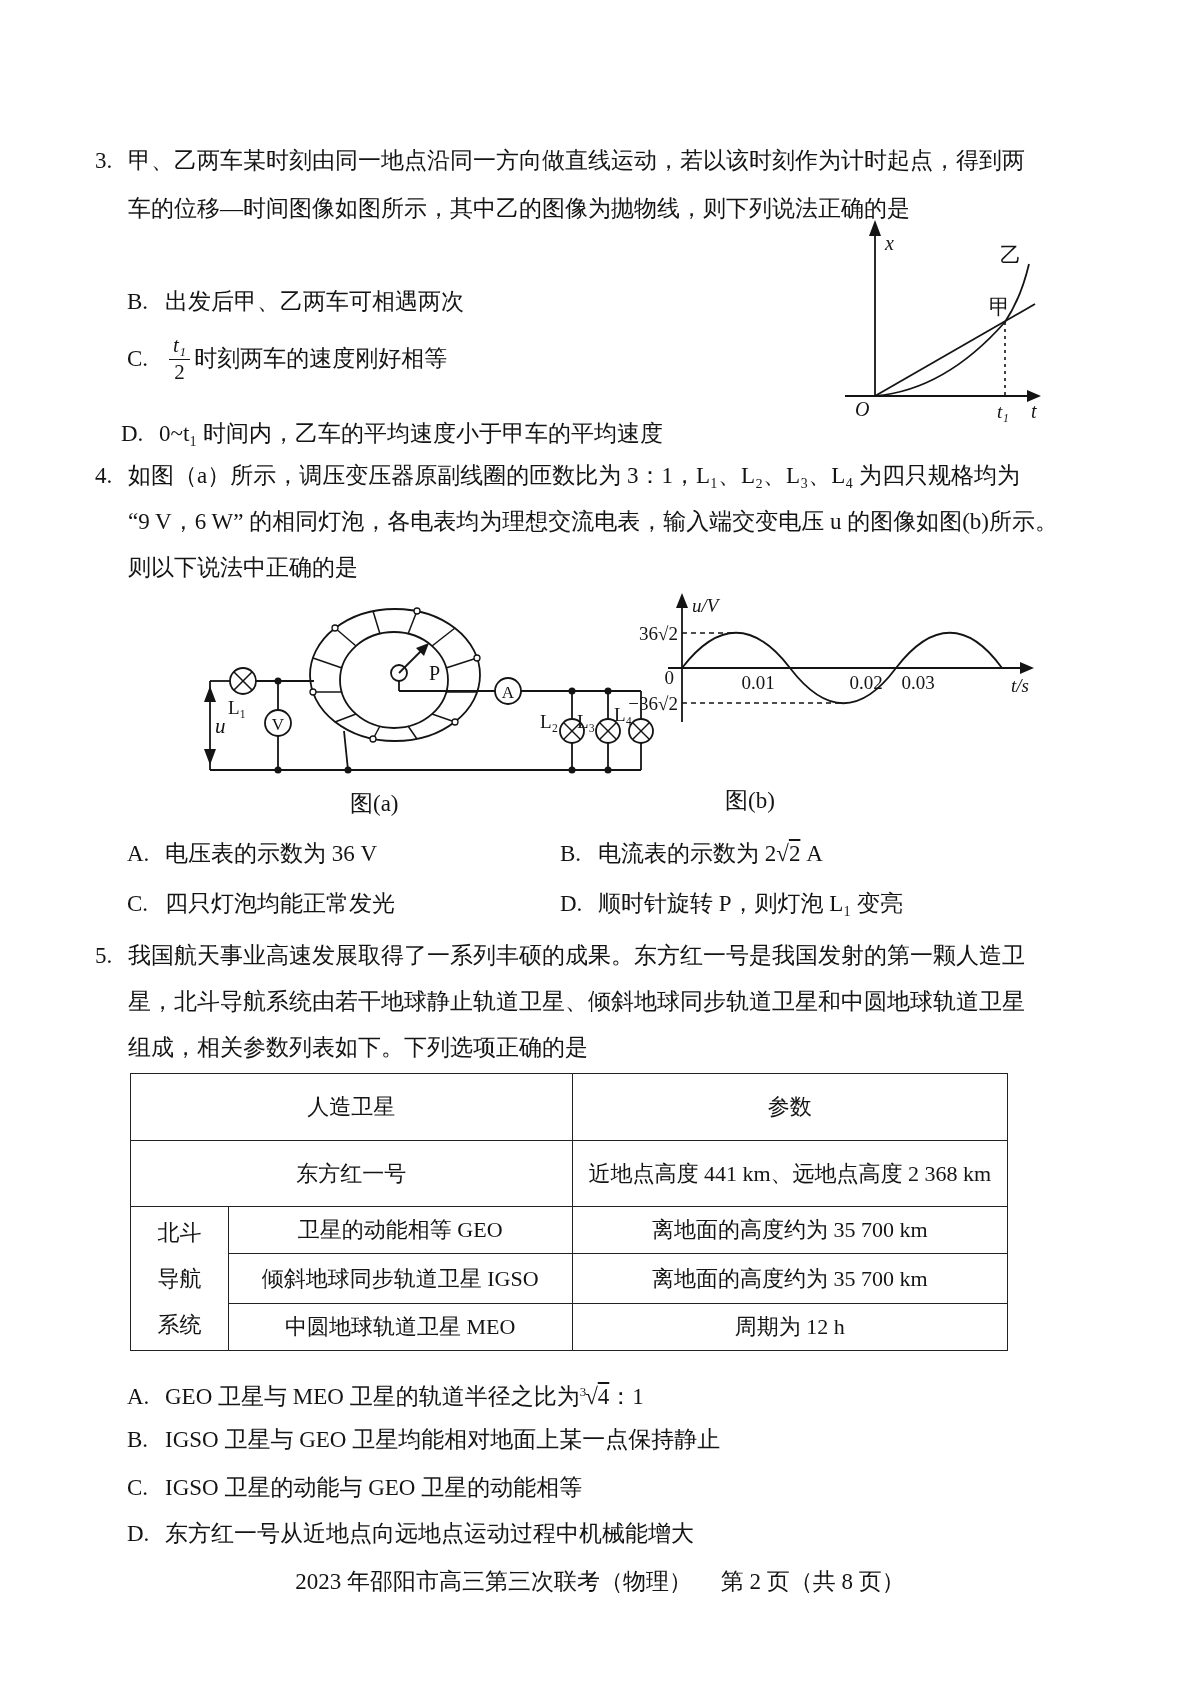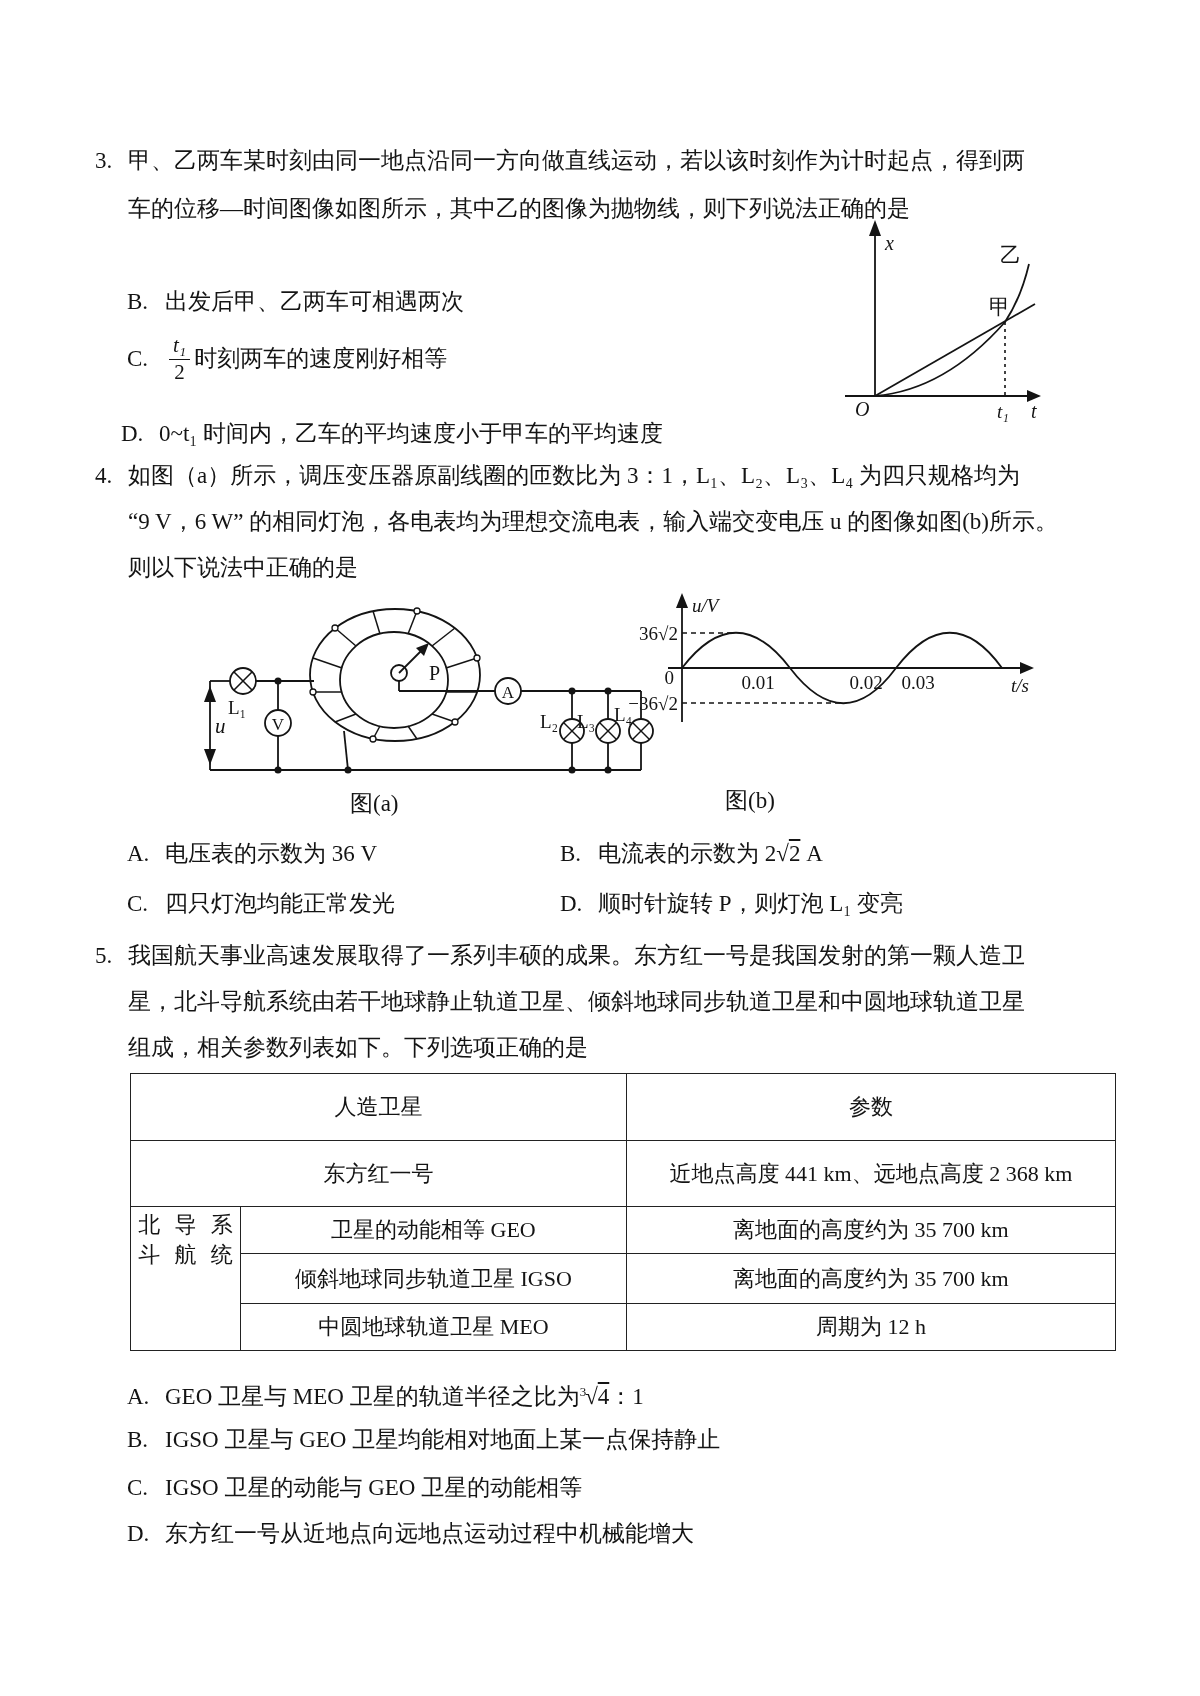--- a/index.html
+++ b/index.html
@@ -8,25 +8,25 @@
   .line{position:absolute;font-size:23px;line-height:32px;white-space:nowrap;}
   .qnum{display:inline-block;width:33px;}
   .olab{display:inline-block;width:38px;}
   .optflex{display:flex;align-items:center;}
   .frac{display:inline-block;text-align:center;font-size:21px;line-height:1.12;vertical-align:middle;margin:0 4px;}
   .frac .num{display:block;border-bottom:1.8px solid #141414;padding:0 4px 1px 4px;font-style:italic;}
   .frac .den{display:block;padding-top:1px;}
   .rad{text-decoration:overline;}
   .rootidx{font-size:13px;vertical-align:8px;margin-right:-1px;}
   .figlabel{position:absolute;font-size:23px;text-align:left;}
-  .ptable{position:absolute;left:130px;top:1073px;width:986px;border-collapse:collapse;
+  .ptable{position:absolute;left:130px;top:1073px;width:878px;border-collapse:collapse;
           font-size:22px;color:#141414;}
   .ptable td{border:1.8px solid #222;text-align:center;padding:0 6px;}
   .ptable .group{padding:0;}
-  .groupbox{display:flex;flex-direction:row;justify-content:space-around;height:138px;}
+  .groupbox{display:flex;flex-direction:column;justify-content:space-around;height:138px;}
   .footer{position:absolute;left:0;top:1566px;width:1200px;text-align:center;font-size:23px;}
   svg{position:absolute;overflow:visible;}
   svg text{font-family:"Liberation Serif","DejaVu Serif",serif;fill:#141414;}
   .it{font-style:italic;}
 </style>
 </head>
 <body>
 
 <div class="page">
 
@@ -218,14 +218,15 @@
         <td>周期为 12 h</td>
       </tr>
     </tbody>
   </table>
 
   <div class="line" style="left:127px;top:1376px"><span class="olab">A.</span><span>GEO 卫星与 MEO 卫星的轨道半径之比为</span><span class="rootidx">3</span><span>√</span><span class="rad">4</span><span>：1</span></div>
   <div class="line" style="left:127px;top:1472px"><span class="olab">C.</span><span>IGSO 卫星的动能与 GEO 卫星的动能相等</span></div>
   <div class="line" style="left:127px;top:1424px"><span class="olab">B.</span><span>IGSO 卫星与 GEO 卫星均能相对地面上某一点保持静止</span></div>
   <div class="line" style="left:127px;top:1518px"><span class="olab">D.</span><span>东方红一号从近地点向远地点运动过程中机械能增大</span></div>
 
+  <div class="footer">2023 年邵阳市高三第三次联考（物理）　 第 2 页（共 8 页）</div>
 
 </div>
 
 </body></html>

